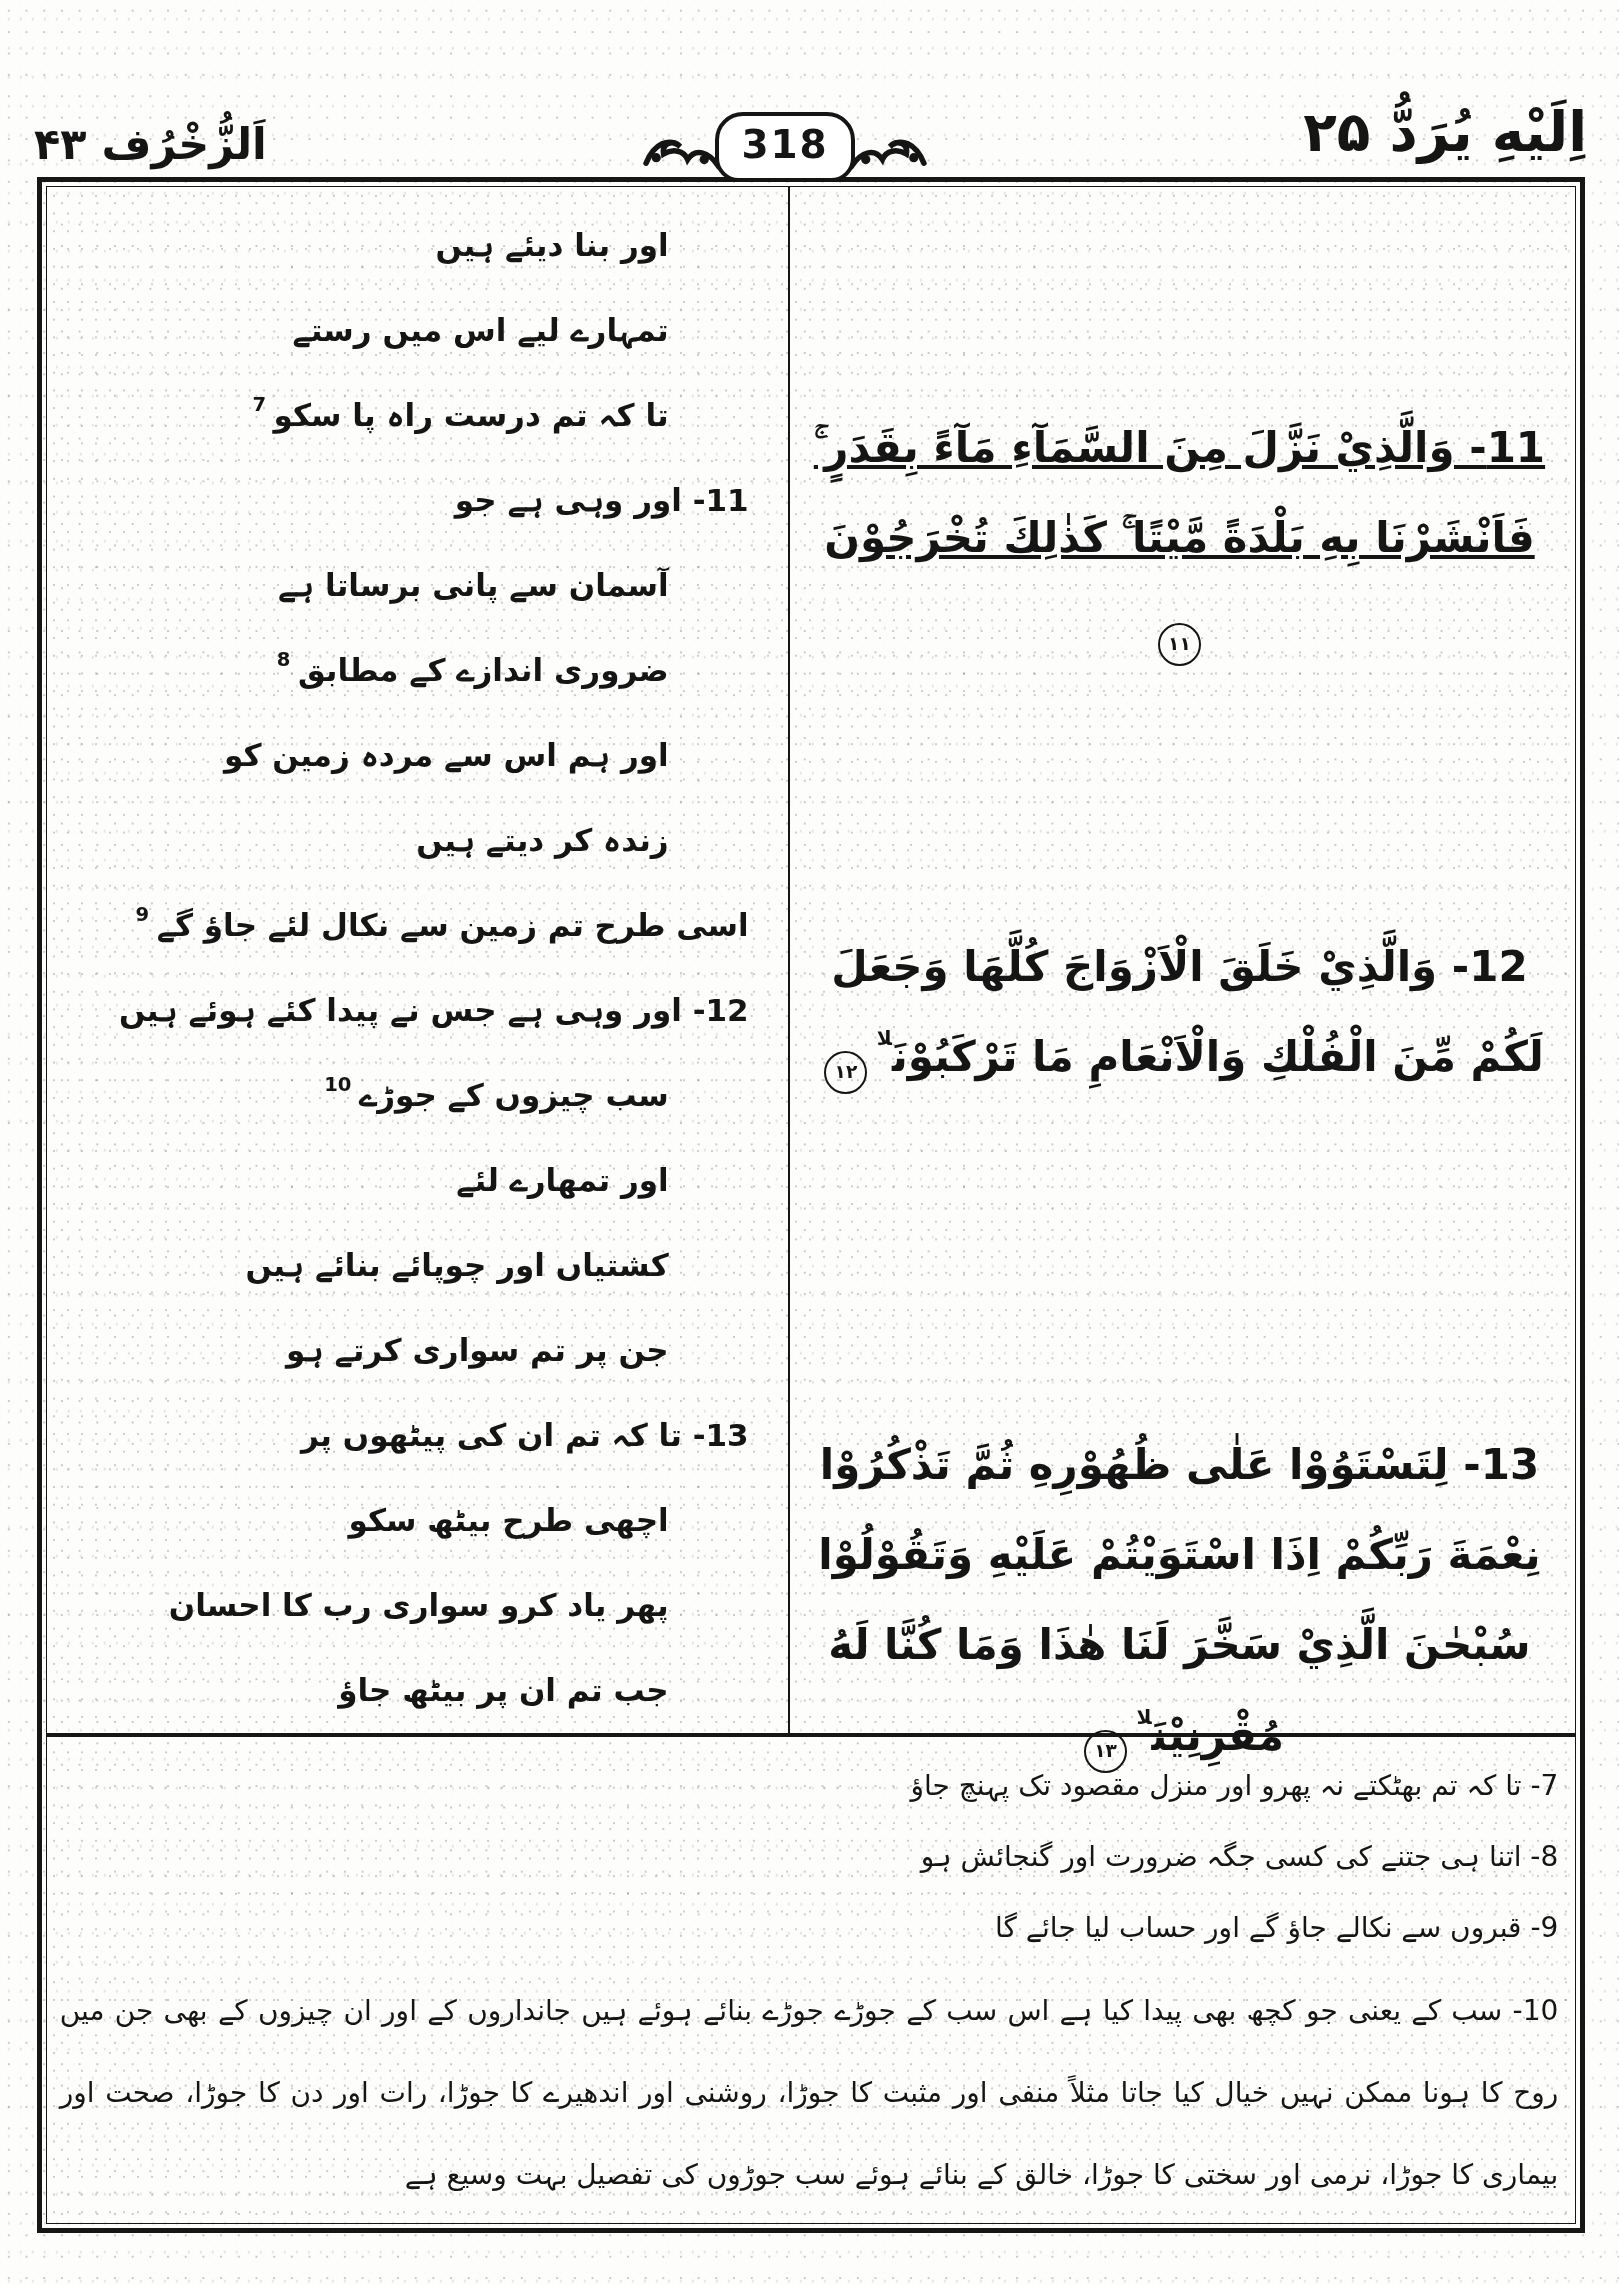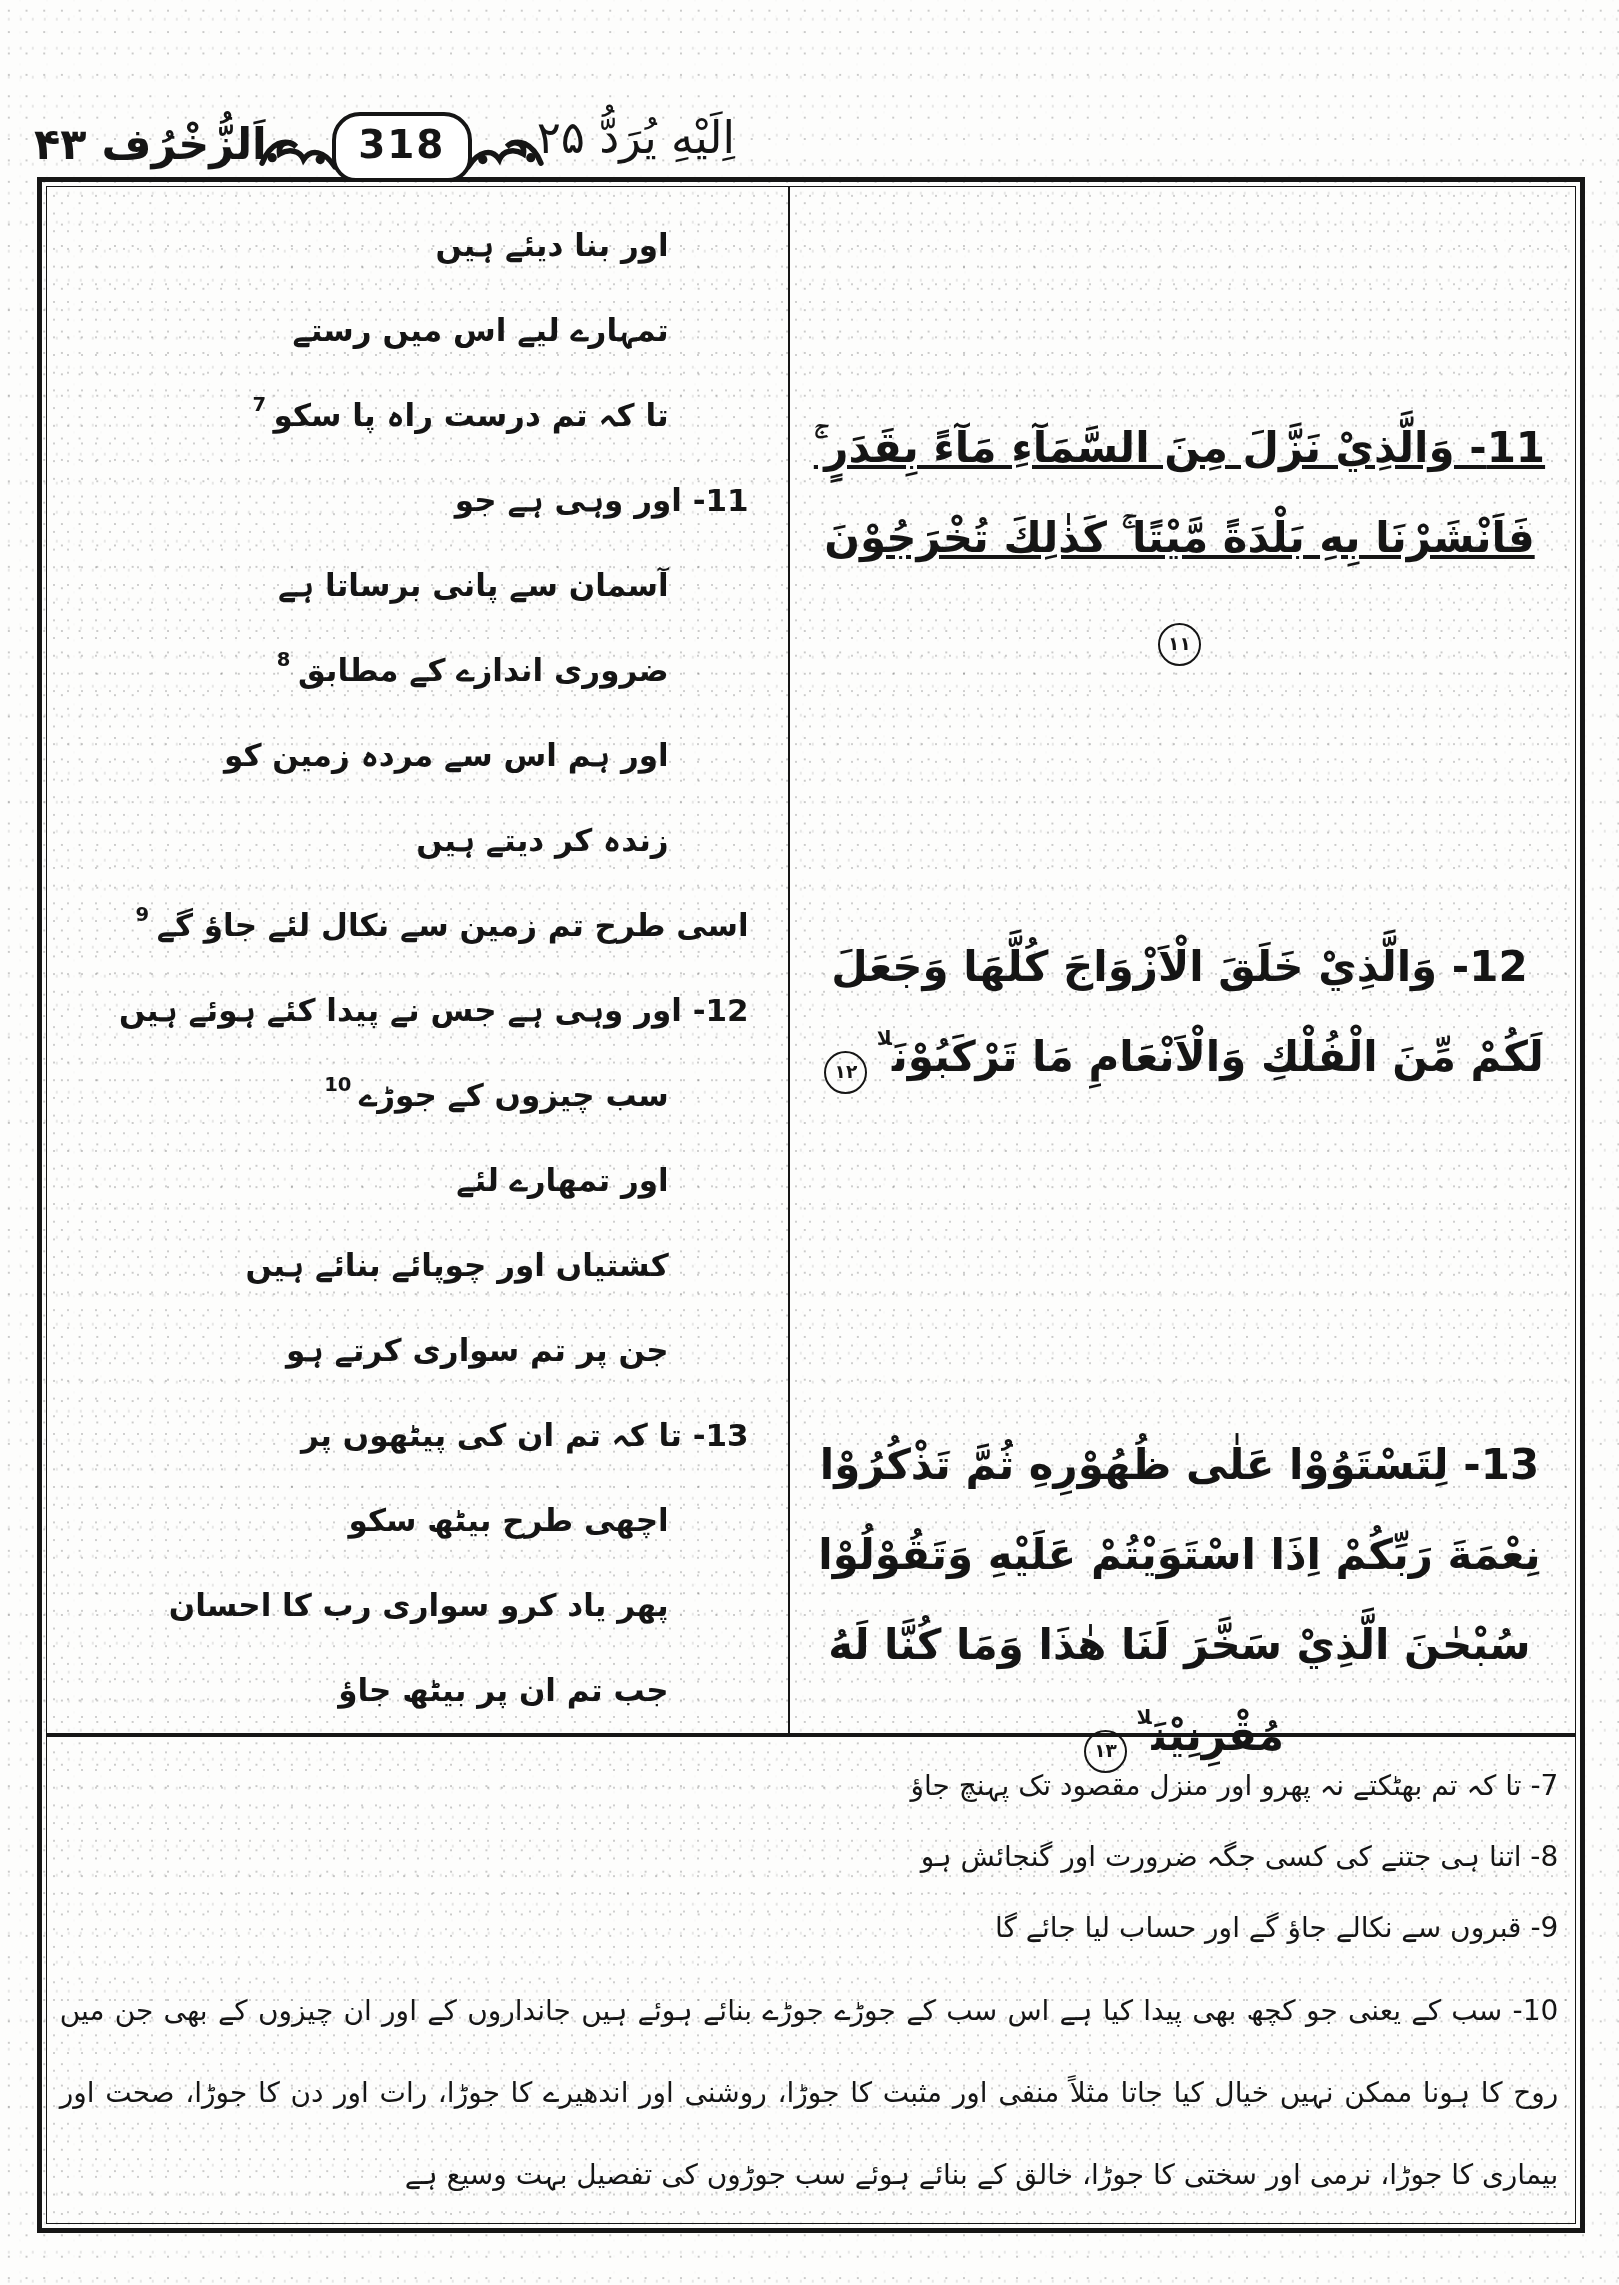--- a/index.html
+++ b/index.html
@@ -11,24 +11,24 @@
       radial-gradient(rgba(20,20,20,.14) 0.7px, transparent 0.9px),
       radial-gradient(rgba(20,20,20,.10) 0.6px, transparent 0.9px);
     background-size:17.7px 21.4px, 27px 16px, 12px 29px;
     background-position:0 0, 6.5px 8.4px, 2.8px 4.7px;
     font-family:"DejaVu Sans", sans-serif;
     color:#151515;
     overflow:hidden;
   }
   .header{
     position:absolute;top:41px;left:34px;right:32px;height:132px;
-    display:flex;justify-content:flex-start;align-items:flex-end;
+    display:flex;justify-content:space-between;align-items:flex-end;
   }
   .surah-title{font-size:43px;font-weight:bold;direction:rtl;padding-bottom:3.7px;}
-  .juz-title{font-size:45px;font-weight:normal;direction:rtl;padding-bottom:9.3px;}
+  .juz-title{font-size:55px;font-weight:bold;direction:rtl;padding-bottom:9.3px;}
   .page-badge{display:flex;align-items:center;margin-bottom:-9.3px;}
   .badge-core{
     border:4.7px solid #151515;border-radius:28px 28px 24px 24px;
     padding:0 22.4px;height:62px;line-height:58px;
     font-size:39px;font-weight:bold;letter-spacing:1.9px;
     background:#fff;position:relative;z-index:2;
   }
   .flourish{flex:0 0 auto;margin:17px -7.5px 0 -7.5px;z-index:1;}
   .flourish.mirror{transform:scaleX(-1);}
   .frame{

